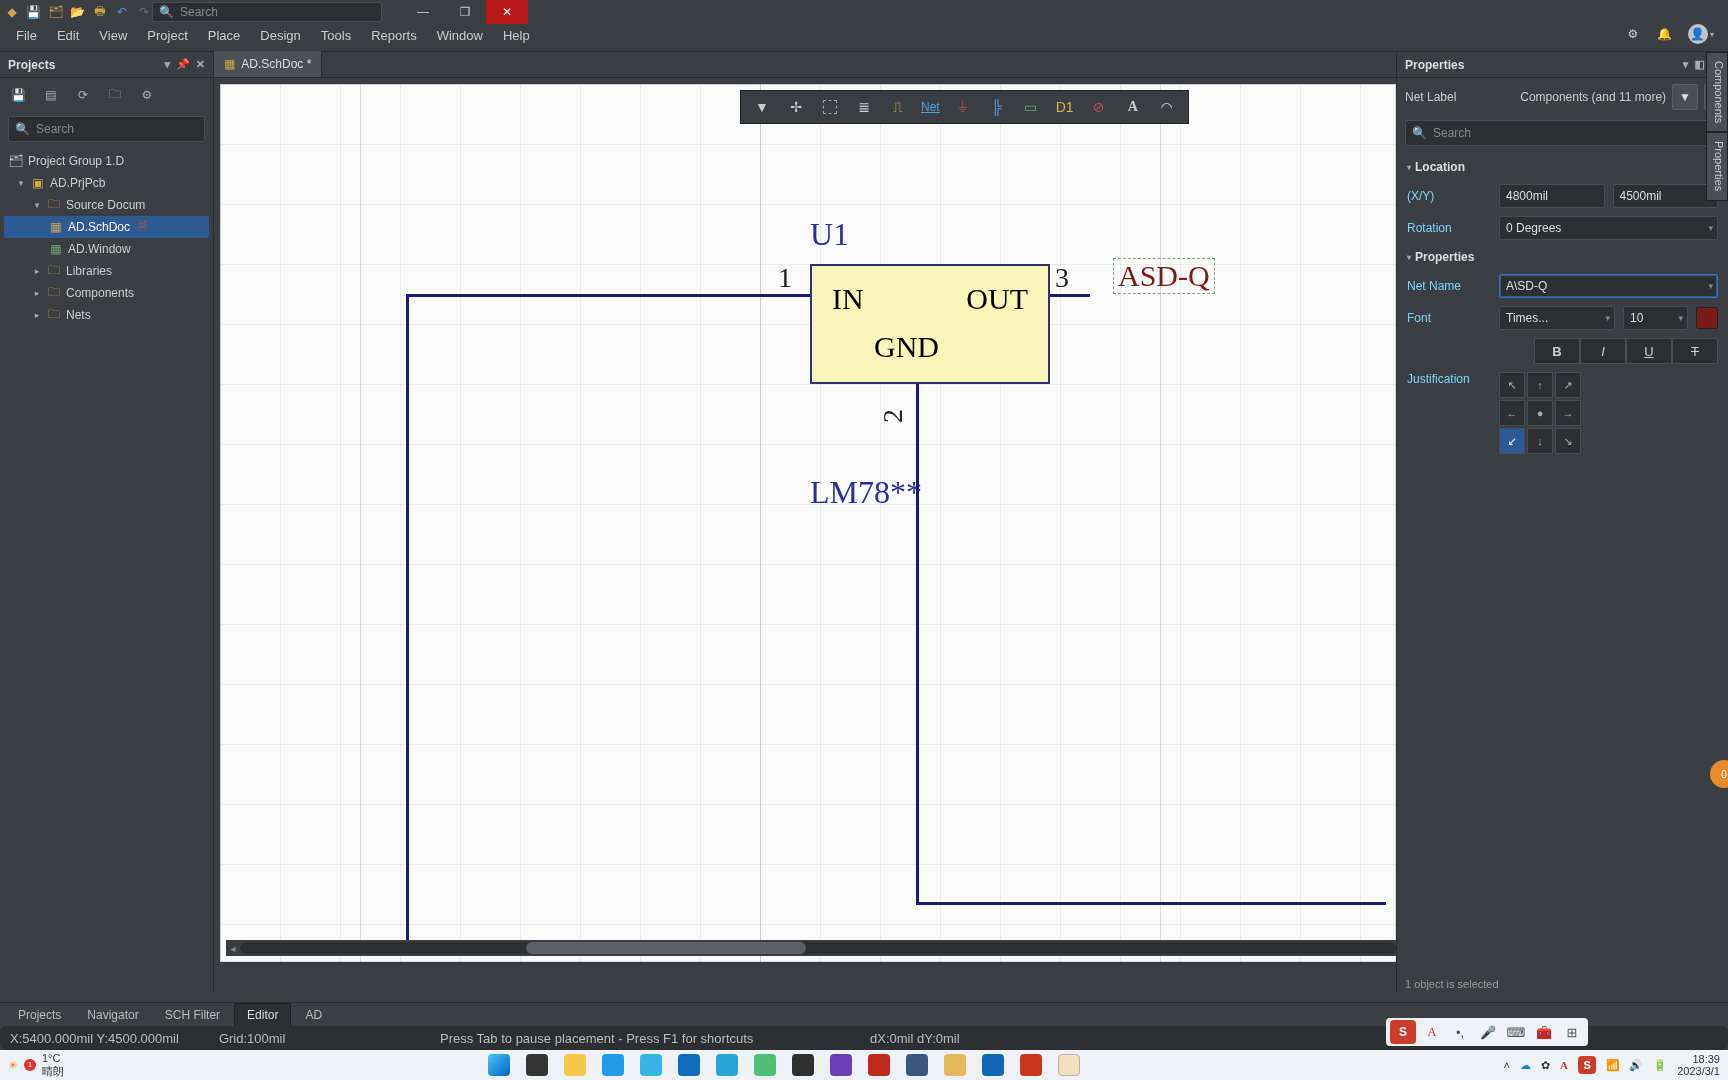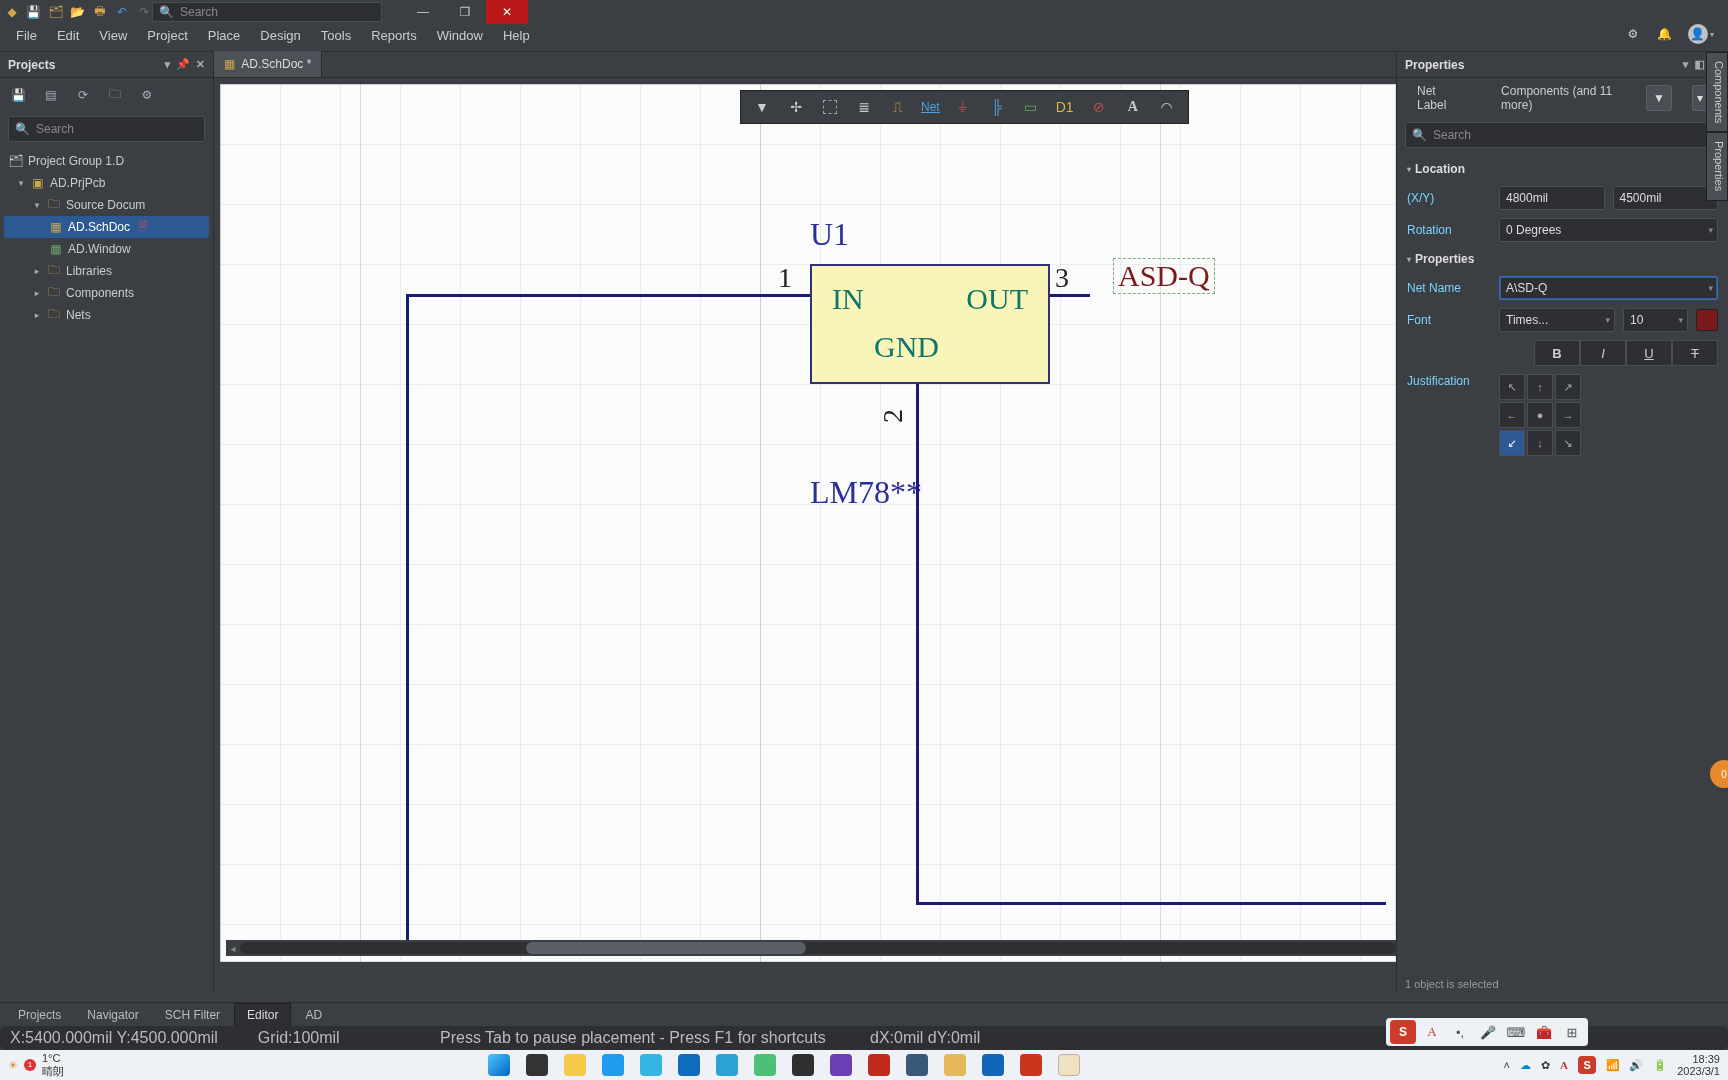--- a/index.html
+++ b/index.html
@@ -57,41 +57,41 @@
 .sheet .major-line { position: absolute; background: rgba(0,0,0,0.12); }
 
 
 .sch-toolbar { position: absolute; top: 6px; left: 520px; height: 34px; background: #3b3e42; border: 1px solid #222; display: flex; align-items: center; padding: 0 6px; gap: 4px; z-index: 5; }
 .sch-toolbar .tbtn { width: 30px; height: 26px; display: flex; align-items: center; justify-content: center; color: #ccc; font-size: 14px; border-radius: 2px; }
 .sch-toolbar .tbtn.netword { color: #4ea1e0; text-decoration: underline; font-size: 12px; width: auto; padding: 0 4px; }
 .tbtn .sq { width: 14px; height: 14px; }
 
 
 .comp-box { position: absolute; left: 590px; top: 180px; width: 240px; height: 120px; background: #f9f4b7; border: 2px solid #31317a; }
-.comp-box .pin-txt { position: absolute; font-family: "Times New Roman", serif; font-size: 30px; color: #0f766e; }
+.comp-box .pin-txt { position: absolute; font-family: "Times New Roman", serif; font-size: 30px; color: #000000; }
 .pin-num { position: absolute; font-family: "Times New Roman", serif; font-size: 28px; color: #222; }
 .designator { position: absolute; font-family: "Times New Roman", serif; font-size: 32px; color: #2a2f9a; }
 .net-label-sel { position: absolute; font-family: "Times New Roman", serif; font-size: 30px; color: #7a1a1a; border: 1px dashed #7aa97a; padding: 0 4px; margin-left: 31px; }
 .wire { position: absolute; background: #1a1a7a; }
 
 
 .bottom-tabs { position: absolute; left: 0; right: 0; bottom: 54px; height: 24px; background: #3b3e42; display: flex; align-items: center; gap: 2px; padding-left: 6px; border-top: 1px solid #2a2c30; }
 .bottom-tabs .btab { padding: 4px 12px; color: #bbb; font-size: 12px; }
 .bottom-tabs .btab.active-dark { background: #2d2f33; color: #ddd; border: 1px solid #222; border-bottom: none; }
 
 .hscroll { position: absolute; left: 6px; right: 0; bottom: 6px; height: 16px; background: #3b3e42; }
 .hscroll .track { position: absolute; left: 14px; right: 0; top: 2px; bottom: 2px; background: #2d2f33; border-radius: 6px; }
 .hscroll .thumb { position: absolute; left: 300px; width: 280px; top: 2px; bottom: 2px; background: #5b5f66; border-radius: 6px; }
 .hscroll .larr { position: absolute; left: 0; top: 0; width: 14px; height: 16px; display: flex; align-items: center; justify-content: center; color: #888; font-size: 10px; }
 
 
 .right-col { width: 332px; background: #3b3e42; border-left: 1px solid #2a2c30; display: flex; flex-direction: column; position: relative; }
 .right-header { height: 26px; display: flex; align-items: center; padding: 0 8px; color: #ddd; font-weight: 600; border-bottom: 1px solid #2a2c30; }
 .right-header .ctrls { margin-left: auto; display: flex; gap: 6px; color: #aaa; font-size: 11px; }
-.right-row { display: flex; align-items: center; padding: 6px 20px; gap: 20px; }
+.right-row { display: flex; align-items: center; padding: 6px 8px; gap: 6px; }
 .filter-chip { height: 26px; display: flex; align-items: center; padding: 0 8px; background: #4a4e55; border: 1px solid #5a5f66; border-radius: 2px; color: #ddd; font-size: 12px; }
 .right-search { margin: 4px 8px 8px; height: 26px; background: #2d2f33; border: 1px solid #4a4d53; display: flex; align-items: center; padding: 0 6px; gap: 6px; color: #888; border-radius: 2px; }
 .section-head { padding: 6px 10px; color: #ddd; font-weight: 600; font-size: 12px; display: flex; align-items: center; gap: 4px; }
 .section-head .tri { font-size: 8px; color: #aaa; }
 .form-row { display: flex; align-items: center; padding: 4px 10px; gap: 8px; }
 .form-row .lbl { width: 84px; color: #7dd3fc; font-size: 12px; }
 .form-row .fld { flex: 1; height: 24px; background: #2d2f33; border: 1px solid #4a4d53; color: #ddd; padding: 0 6px; display: flex; align-items: center; border-radius: 2px; font-size: 12px; position: relative; }
 .form-row .fld.focus { border-color: #3d6db3; box-shadow: 0 0 0 1px #2e5a93 inset; }
 .fld .dd { position: absolute; right: 4px; font-size: 9px; color: #888; }
 .two-fields { display: flex; gap: 8px; flex: 1; }
@@ -101,21 +101,21 @@
 .just-grid { display: grid; grid-template-columns: repeat(3, 26px); grid-template-rows: repeat(3, 26px); gap: 2px; }
 .just-grid .jc { background: #2d2f33; border: 1px solid #4a4d53; display: flex; align-items: center; justify-content: center; color: #aaa; font-size: 11px; }
 .just-grid .jc.sel { background: #2e5a93; color: #fff; }
 .sel-hint { position: absolute; bottom: 2px; left: 8px; font-size: 11px; color: #999; }
 
 
 .side-tabs { position: absolute; right: 0; top: 52px; width: 22px; display: flex; flex-direction: column; z-index: 20; }
 .side-tab { writing-mode: vertical-rl; background: #4a4e55; border: 1px solid #222; padding: 8px 2px; color: #ccc; font-size: 11px; text-align: center; }
 
 
-.status-bar { position: absolute; left: 0; right: 0; bottom: 30px; height: 24px; background: #2d2f33; display: flex; align-items: center; padding: 0 10px; color: #bbb; font-size: 16px; border-radius: 6px; }
+.status-bar { position: absolute; left: 0; right: 0; bottom: 30px; height: 24px; background: #2d2f33; display: flex; align-items: center; padding: 0 10px; color: #bbb; font-size: 13px; border-radius: 6px; }
 .status-bar .seg { margin-right: 40px; }
 .status-bar .dxdy { position: absolute; left: 870px; }
 
 
 .taskbar { position: absolute; left: 0; right: 0; bottom: 0; height: 30px; background: #eef1f6; display: flex; align-items: center; padding: 0 8px; }
 .taskbar .weather { display: flex; align-items: center; gap: 6px; color: #333; font-size: 11px; }
 .taskbar .apps { margin: 0 auto; display: flex; gap: 16px; }
 .taskbar .apps .app { width: 22px; height: 22px; border-radius: 4px; }
 .taskbar .tray { display: flex; align-items: center; gap: 10px; font-size: 11px; color: #333; }
 .dot-red { width: 12px; height: 12px; background: #d33; border-radius: 50%; display: inline-block; color: #fff; font-size: 8px; text-align: center; line-height: 12px; }

